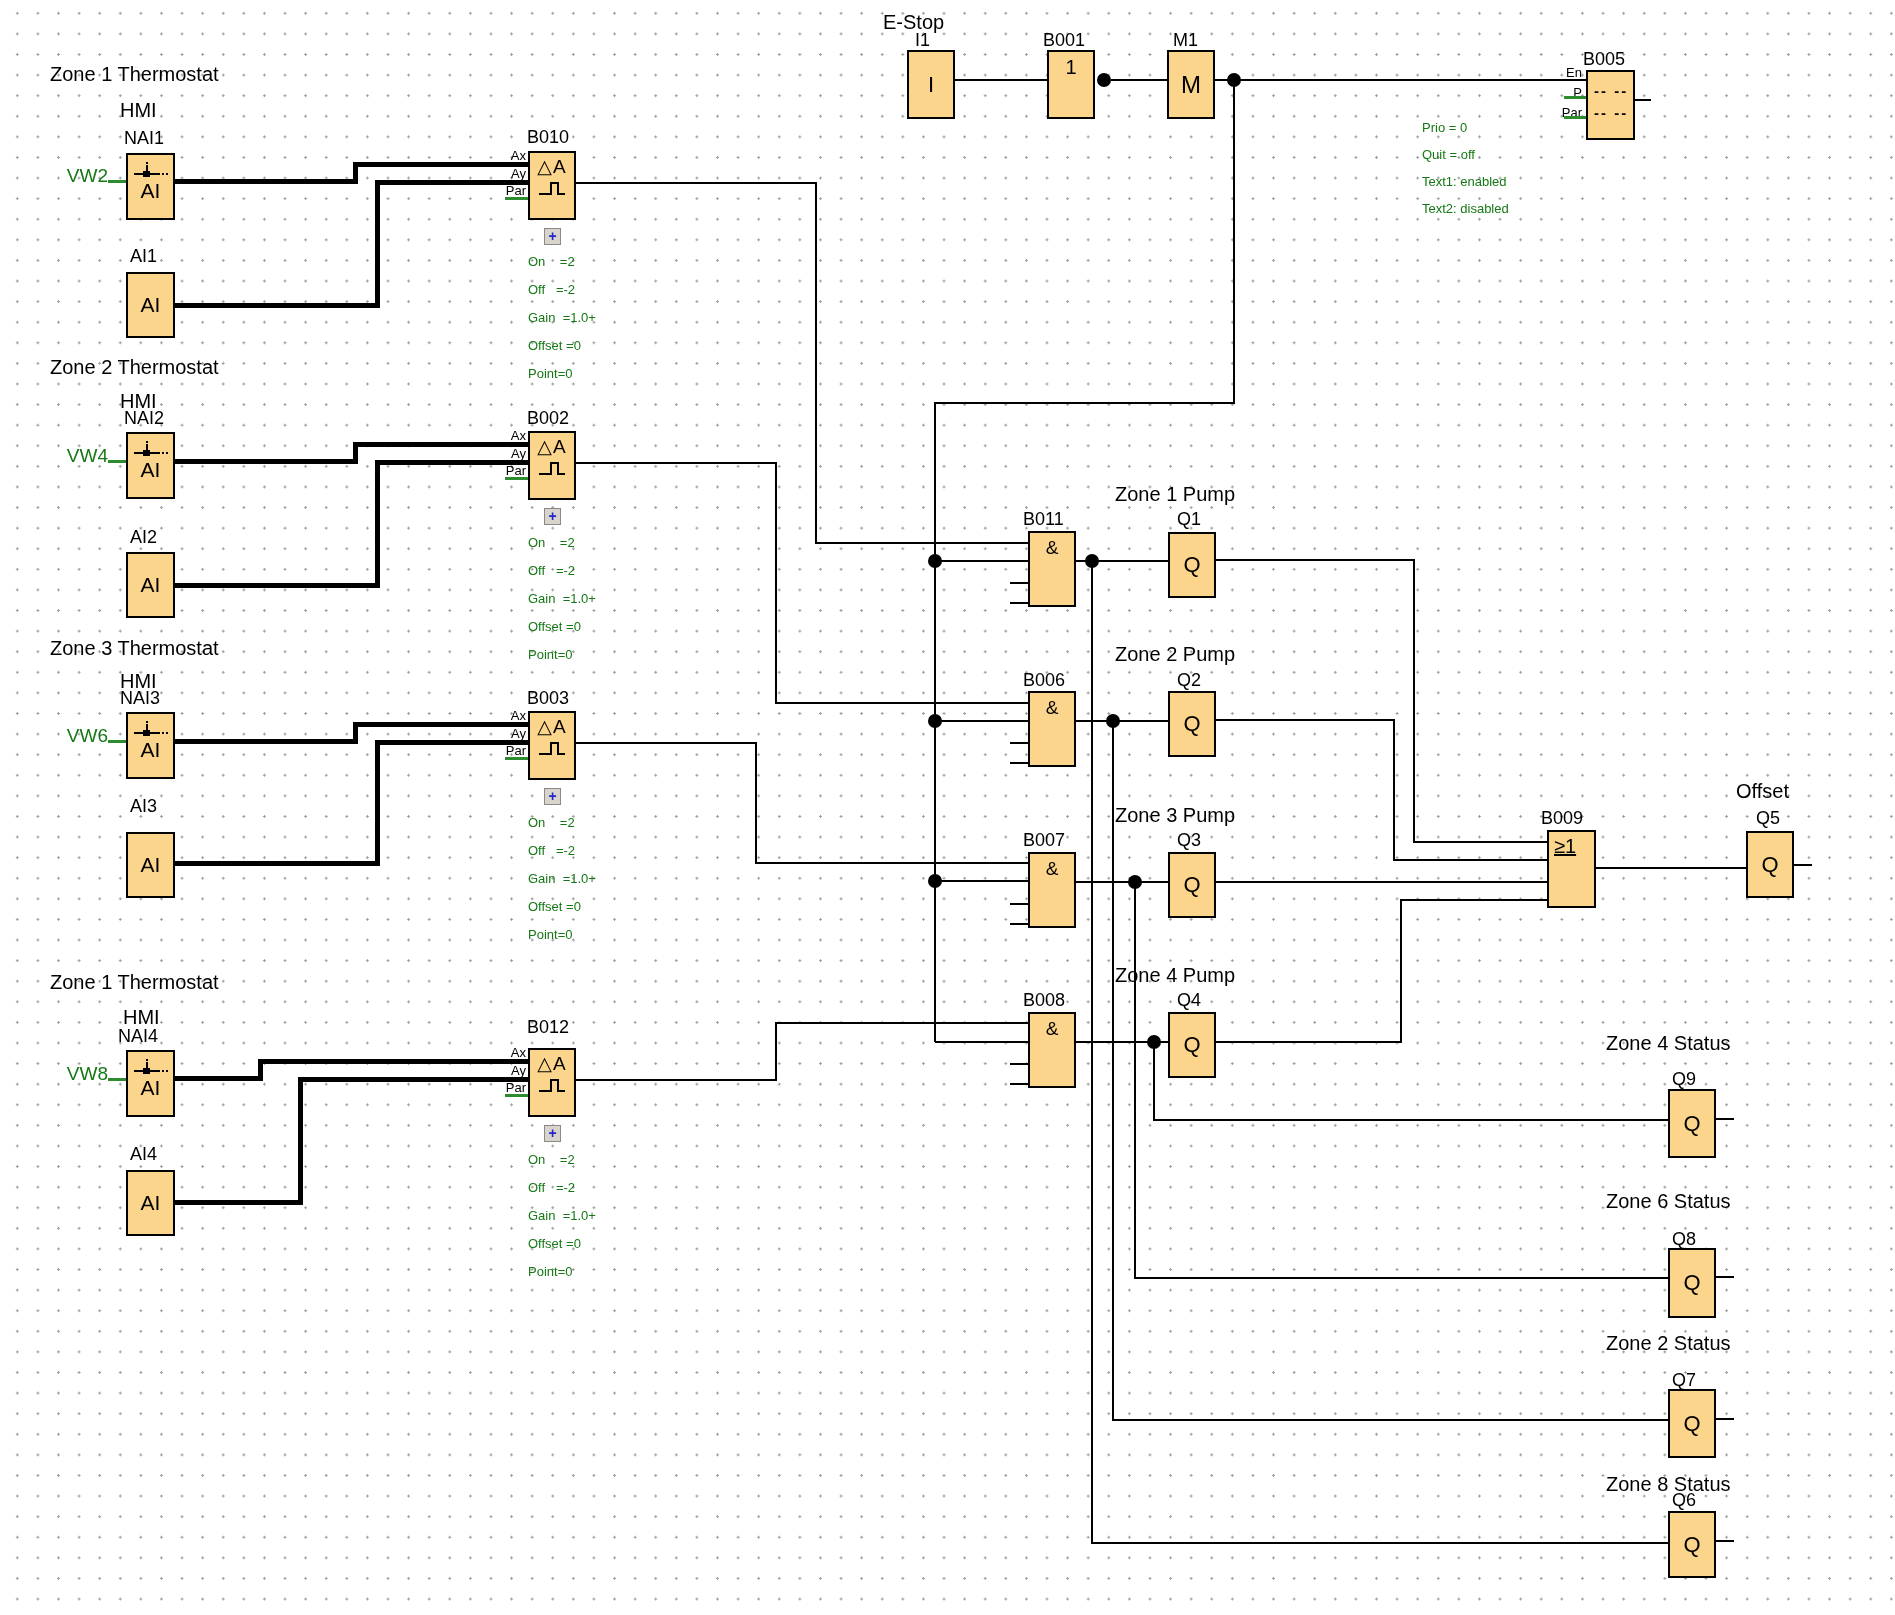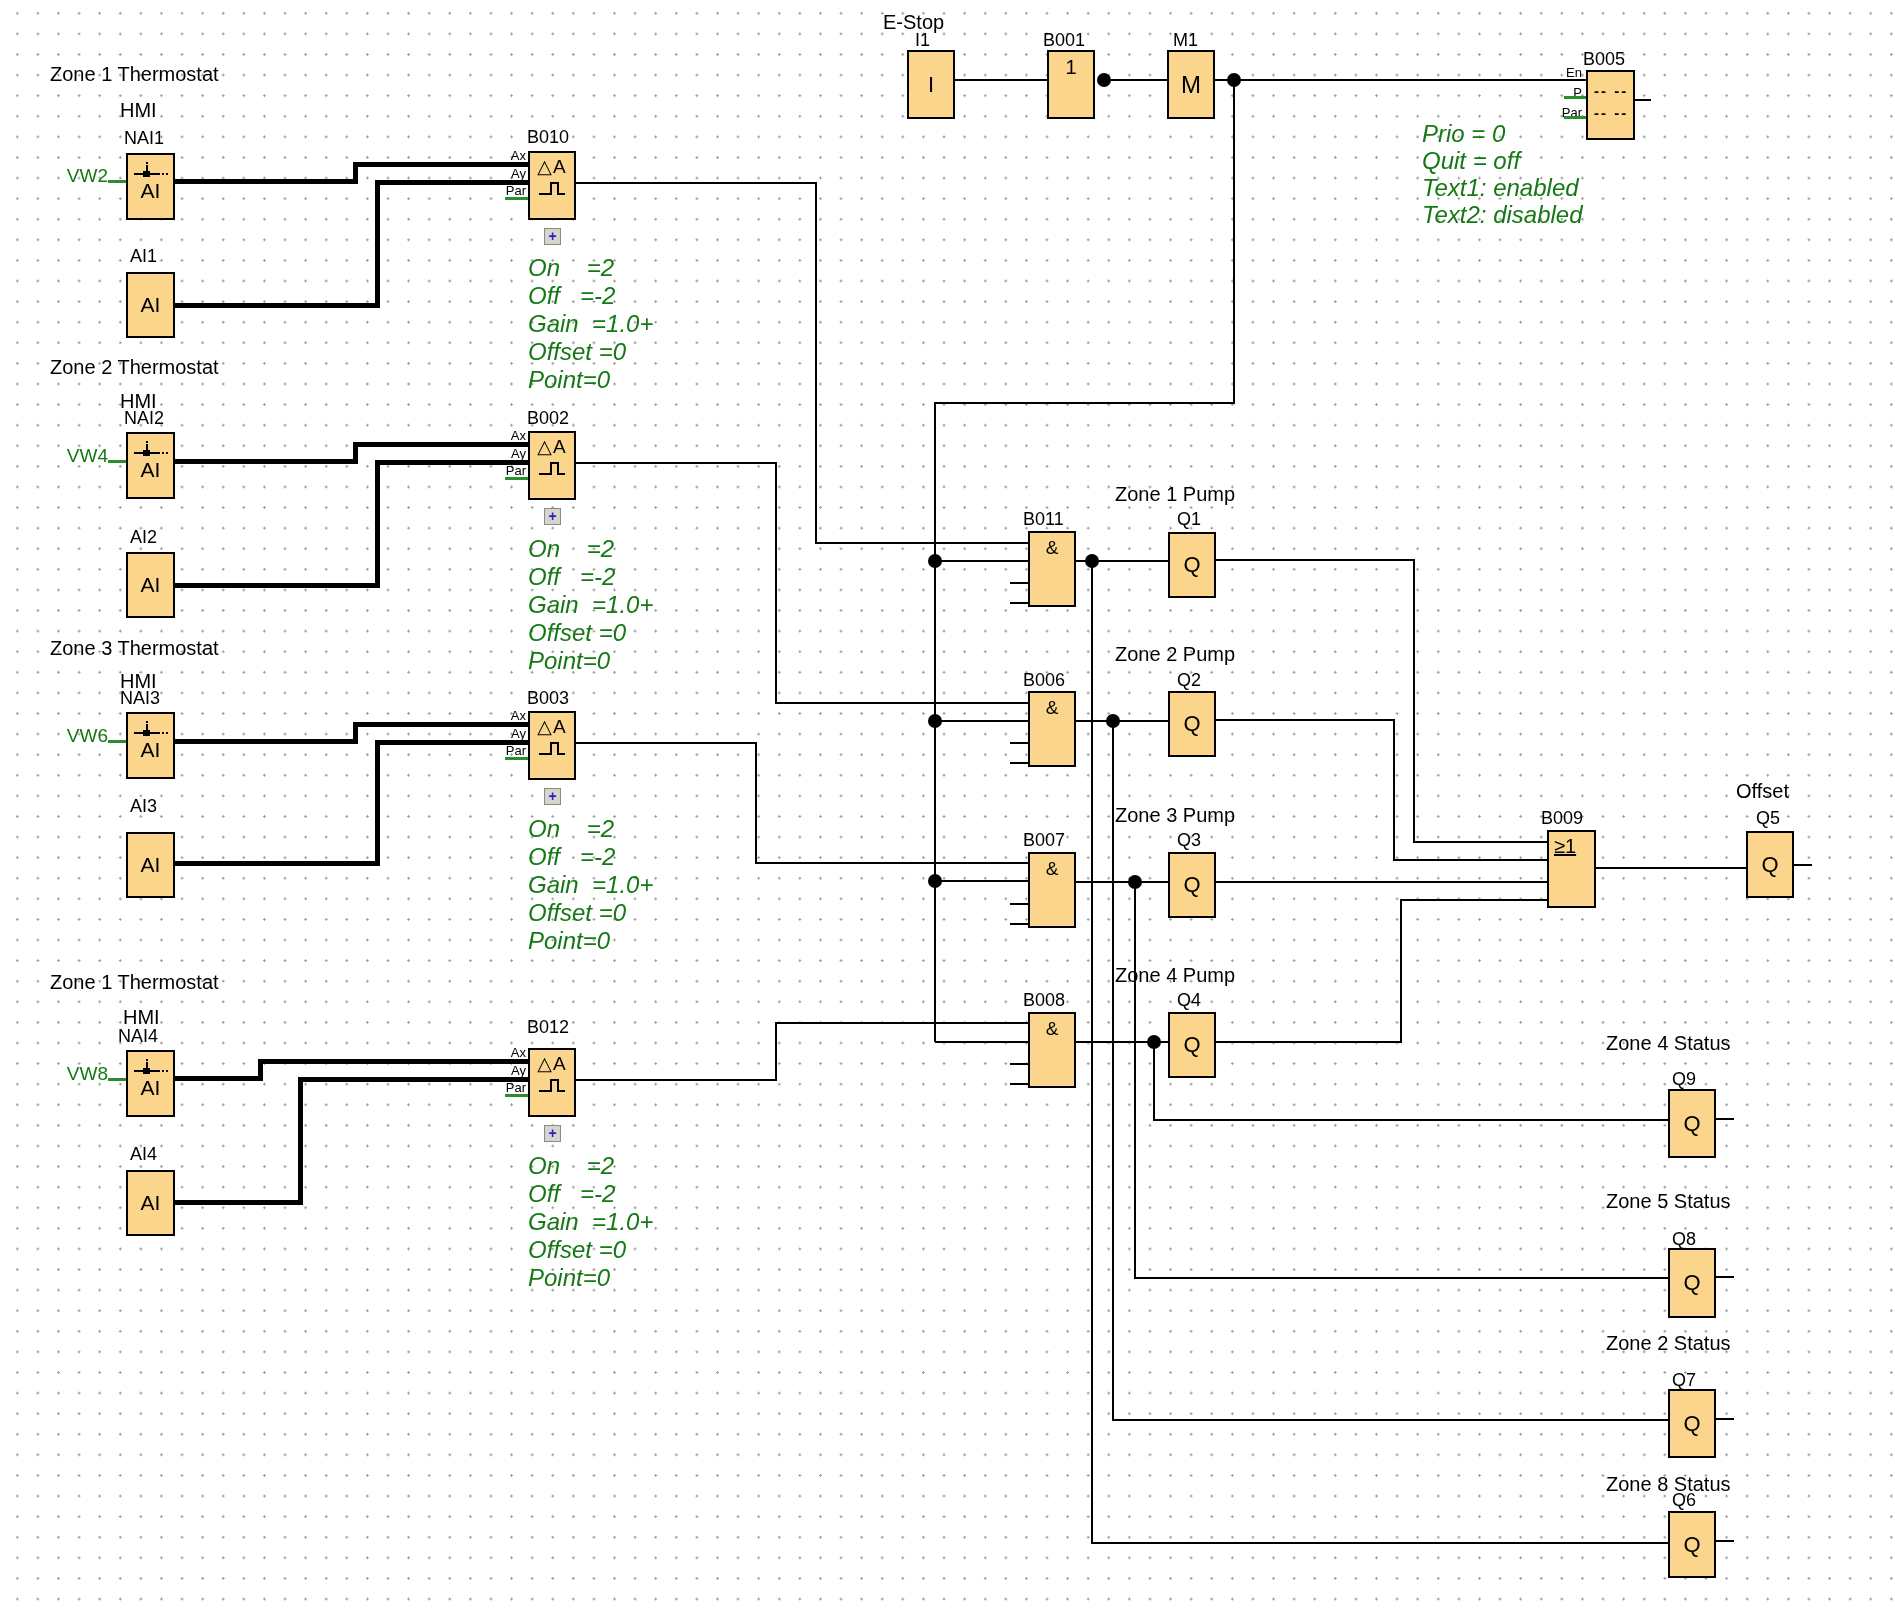--- a/index.html
+++ b/index.html
@@ -7,21 +7,21 @@
     background-image:radial-gradient(circle,#9e9e9e 1.1px,transparent 1.4px);
     background-size:20.6px 20.6px;background-position:7px 3px;
     font-family:"Liberation Sans",sans-serif;overflow:hidden;}
   .blk{position:absolute;background:#fbd58c;border:2px solid #000;box-sizing:border-box;}
   .w{position:absolute;background:#000;}
   .gw{position:absolute;background:#2d8c2d;}
   .dot{position:absolute;width:14px;height:14px;border-radius:50%;background:#000;}
   .lbl{position:absolute;font-size:18px;line-height:1.05;color:#000;white-space:nowrap;}
   .title{position:absolute;font-size:20px;line-height:1.05;color:#000;white-space:nowrap;}
   .pin{position:absolute;font-size:13px;line-height:1;color:#000;text-align:right;}
-  .green{position:absolute;font-size:24px;line-height:1.05;color:#157815;white-space:pre;font-style:italic;}
+  .green{position:absolute;font-size:13px;line-height:1.05;color:#157815;white-space:pre;}
   .vw{position:absolute;font-size:19px;line-height:1.05;color:#157815;text-align:right;width:52px;}
   .bletter{position:absolute;left:0;right:0;text-align:center;color:#000;}
   .plus{position:absolute;width:17px;height:17px;background:#d8d4cc;border:1px solid #8a8a8a;
     box-sizing:border-box;color:#2323c8;font-size:14px;font-weight:bold;line-height:14px;text-align:center;}
   .qblk{display:flex;align-items:center;justify-content:center;font-size:22px;}
   .nai-icon{position:absolute;left:5px;top:9px;width:36px;height:14px;}
   .nai-icon .ln{position:absolute;left:1px;top:9px;width:26px;height:2px;background:#000;}
   .nai-icon .d1{position:absolute;left:29px;top:9px;width:2px;height:2px;background:#000;}
   .nai-icon .d2{position:absolute;left:33px;top:9px;width:2px;height:2px;background:#000;}
   .nai-icon .needle{position:absolute;left:13px;top:1px;width:2px;height:9px;background:#000;}
@@ -358,21 +358,21 @@
     </div>
   <div class="w" style="left:1794px;top:864px;width:18px;height:2px"></div>
 
   <div class="title" style="left:1606px;top:1033px">Zone 4 Status</div>
   <div class="lbl" style="left:1672px;top:1070px">Q9</div>
   <div class="blk qblk" style="left:1668px;top:1089px;width:48px;height:69px">
       <span>Q</span>
     </div>
   <div class="w" style="left:1716px;top:1118px;width:18px;height:2px"></div>
 
-  <div class="title" style="left:1606px;top:1191px">Zone 5 Status</div>
+  <div class="title" style="left:1606px;top:1191px">Zone 6 Status</div>
   <div class="lbl" style="left:1672px;top:1230px">Q8</div>
   <div class="blk qblk" style="left:1668px;top:1248px;width:48px;height:70px">
       <span>Q</span>
     </div>
   <div class="w" style="left:1716px;top:1276px;width:18px;height:2px"></div>
 
   <div class="title" style="left:1606px;top:1333px">Zone 2 Status</div>
   <div class="lbl" style="left:1672px;top:1371px">Q7</div>
   <div class="blk qblk" style="left:1668px;top:1389px;width:48px;height:69px">
       <span>Q</span>

